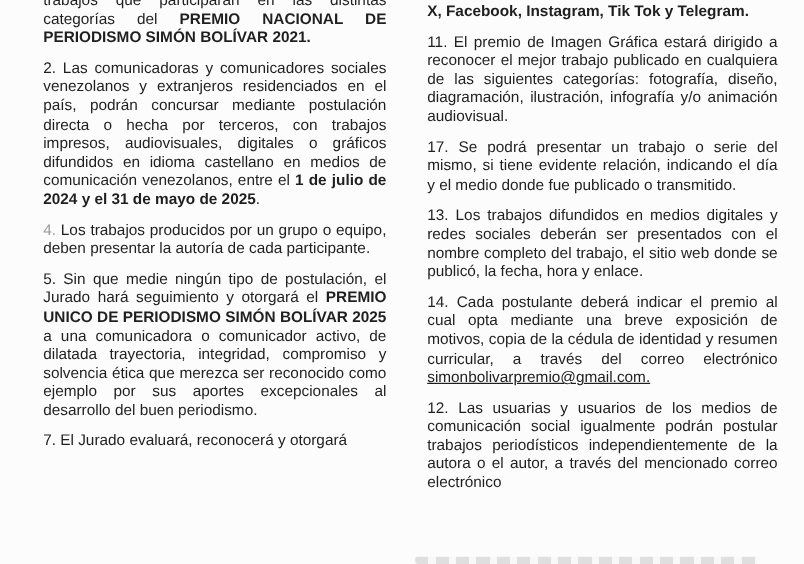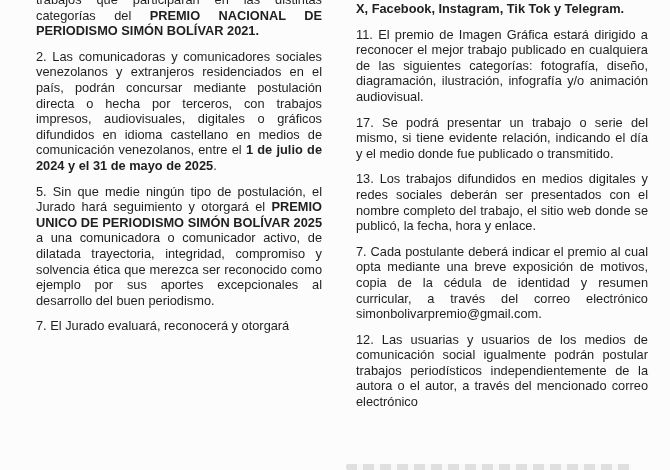--- a/index.html
+++ b/index.html
@@ -25,21 +25,21 @@
     text-align: justify;
     font-size: 12.8px;
     line-height: 15.6px;
     color: #1f1f1f;
   }
   #col-left  { left: 36px;  top: -8px; width: 286px; }
   #col-right { left: 356px; top: 1px;  width: 292px; }
   .doc-col p { margin: 0 0 10px 0; }
   .b    { font-weight: 700; }
   .gray { color: #9a9a9a; }
-  .u    { }
+  .u    { text-decoration: underline; }
   .remnant {
     position: absolute;
     left: 346px;
     top: 464px;
     width: 286px;
     height: 6px;
     opacity: 0.45;
     background: repeating-linear-gradient(
       90deg,
       rgba(40,40,40,0.30) 0px, rgba(40,40,40,0.30) 11px,
@@ -48,25 +48,26 @@
     border-radius: 2px;
   }
 </style>
 </head>
 <body>
 
 <div class="page">
   <div id="col-left" class="doc-col">
       <p><span>trabajos que participarán en las distintas categorías del </span><span class="b">PREMIO NACIONAL DE PERIODISMO SIMÓN BOLÍVAR 2021.</span></p>
       <p><span>2. Las comunicadoras y comunicadores sociales venezolanos y extranjeros residenciados en el país, podrán concursar mediante postulación directa o hecha por terceros, con trabajos impresos, audiovisuales, digitales o gráficos difundidos en idioma castellano en medios de comunicación venezolanos, entre el </span><span class="b">1 de julio de 2024 y el 31 de mayo de 2025</span><span>.</span></p>
+      <p><span class="gray">4.</span><span> Los trabajos producidos por un grupo o equipo, deben presentar la autoría de cada participante.</span></p>
       <p><span>5. Sin que medie ningún tipo de postulación, el Jurado hará seguimiento y otorgará el </span><span class="b">PREMIO UNICO DE PERIODISMO SIMÓN BOLÍVAR 2025</span><span> a una comunicadora o comunicador activo, de dilatada trayectoria, integridad, compromiso y solvencia ética que merezca ser reconocido como ejemplo por sus aportes excepcionales al desarrollo del buen periodismo.</span></p>
       <p><span>7. El Jurado evaluará, reconocerá y otorgará</span></p>
     </div>
   <div id="col-right" class="doc-col">
       <p><span class="b">X, Facebook, Instagram, Tik Tok y Telegram.</span></p>
       <p><span>11. El premio de Imagen Gráfica estará dirigido a reconocer el mejor trabajo publicado en cualquiera de las siguientes categorías: fotografía, diseño, diagramación, ilustración, infografía y/o animación audiovisual.</span></p>
       <p><span>17. Se podrá presentar un trabajo o serie del mismo, si tiene evidente relación, indicando el día y el medio donde fue publicado o transmitido.</span></p>
       <p><span>13. Los trabajos difundidos en medios digitales y redes sociales deberán ser presentados con el nombre completo del trabajo, el sitio web donde se publicó, la fecha, hora y enlace.</span></p>
-      <p><span>7. Cada postulante deberá indicar el premio al cual opta mediante una breve exposición de motivos, copia de la cédula de identidad y resumen curricular, a través del correo electrónico </span><span class="u">simonbolivarpremio@gmail.com.</span></p>
+      <p><span>14. Cada postulante deberá indicar el premio al cual opta mediante una breve exposición de motivos, copia de la cédula de identidad y resumen curricular, a través del correo electrónico </span><span class="u">simonbolivarpremio@gmail.com.</span></p>
       <p><span>12. Las usuarias y usuarios de los medios de comunicación social igualmente podrán postular trabajos periodísticos independientemente de la autora o el autor, a través del mencionado correo electrónico</span></p>
     </div>
   <div class="remnant"></div>
 </div>
 
 </body></html>

